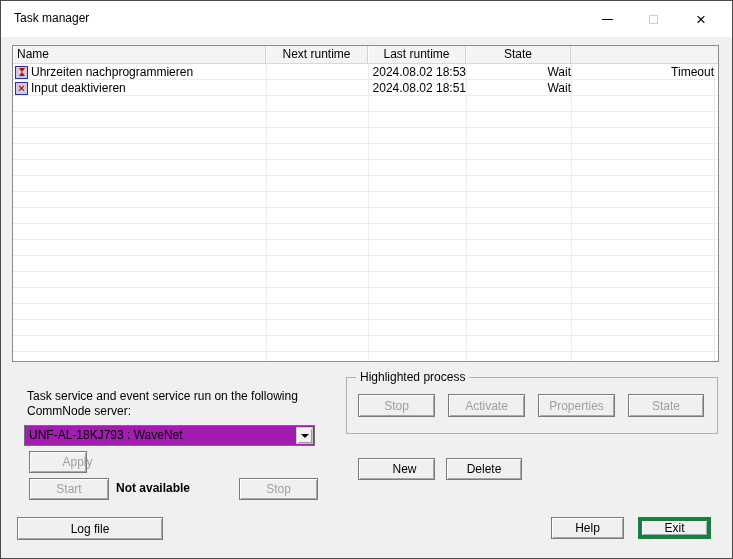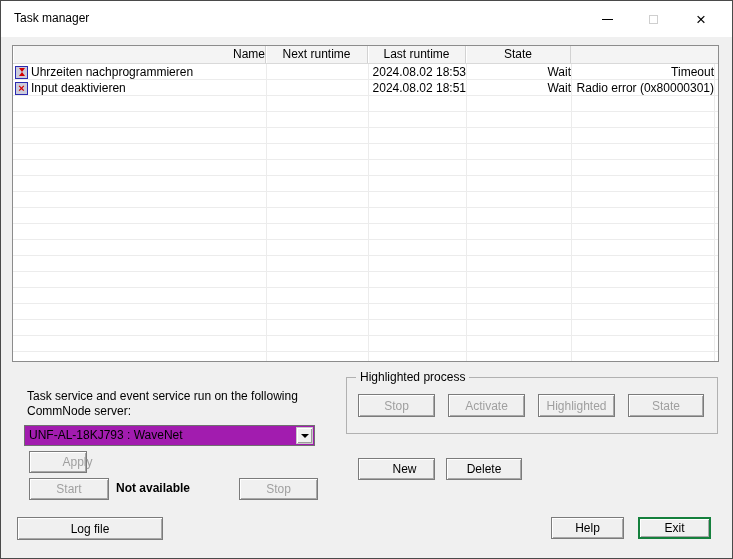--- a/index.html
+++ b/index.html
@@ -15,21 +15,21 @@
   .title-text{position:absolute;left:13px;top:10px;font-size:12px;}
   .cap-btn{position:absolute;top:6px;width:34px;height:24px;display:flex;align-items:center;justify-content:center;background:transparent;}
   .cap-min{right:108px;} .cap-max{right:62px;} .cap-close{right:14px;}
   .min-bar{width:11px;height:0;border-top:1px solid #000;}
   .max-box{width:9px;height:9px;border:1px solid #cfcfcf;}
   .close-glyph{font-size:17px;line-height:17px;color:#000;}
   
   .listview{position:absolute;left:11px;top:44px;width:707px;height:317px;background:#fff;border:1px solid #8c8c8c;}
   .lv-header{display:flex;height:18px;background:#f4f4f4;border-bottom:1px solid #d9d9d9;}
   .hcell{height:100%;border-right:1px solid #d2d2d2;box-shadow:inset 1px 0 0 #ffffff;line-height:17px;text-align:center;overflow:hidden;white-space:nowrap;}
-  .hcell.first{text-align:right;padding-left:4px;}
+  .hcell.first{text-align:left;padding-left:4px;}
   .c0{width:253px;} .c1{width:102px;} .c2{width:98px;} .c3{width:105px;} .c4{width:143px;}
   .lv-body{position:relative;height:297px;
     background-image:repeating-linear-gradient(to bottom,transparent 0,transparent 15px,#ececec 15px,#ececec 16px);}
   .vline{position:absolute;top:0;bottom:0;width:1px;background:#ececec;}
   .lv-row{position:relative;display:flex;height:16px;line-height:16px;}
   .cell{overflow:hidden;white-space:nowrap;}
   .cell.ctr{text-align:right;}
   .name-cell{display:flex;align-items:center;gap:3px;padding-left:2px;}
   .task-icon{flex:0 0 auto;width:13px;height:13px;border:1px solid #2b2bb0;background:#ccccdc;
     display:inline-flex;flex-direction:column;align-items:center;justify-content:center;}
@@ -47,21 +47,21 @@
   .combo-text{position:absolute;left:4px;top:0;line-height:19px;white-space:nowrap;}
   .combo-btn{position:absolute;right:1px;top:1px;bottom:1px;width:17px;background:#f0f0f0;
     box-shadow:inset 1px 1px 0 #ffffff,inset -1px -1px 0 #9a9a9a;border:1px solid #c9c9c9;
     display:flex;align-items:center;justify-content:center;}
   .down-arrow{width:0;height:0;border-left:4px solid transparent;border-right:4px solid transparent;border-top:4px solid #000;}
   
   .btn{position:absolute;background:#f0f0f0;border:1px solid #7b7b7b;
     box-shadow:inset 1px 1px 0 #ffffff,inset -1px -1px 0 #a8a8a8;
     display:flex;align-items:center;justify-content:center;font-size:12px;padding:0;}
   .btn.disabled{color:#9f9f9f;}
-  .btn.default{border:2px solid #15803d;}
+  .btn.default{border:4px solid #15803d;}
   #btn-apply{left:28px;top:450px;width:58px;height:22px;padding-left:39px;}
   #btn-start{left:28px;top:477px;width:80px;height:22px;}
   #btn-stop-service{left:238px;top:477px;width:79px;height:22px;}
   #status-not-available{position:absolute;left:115px;top:480px;font-weight:bold;}
   #btn-hp-stop{left:357px;top:393px;width:77px;height:23px;}
   #btn-hp-activate{left:447px;top:393px;width:77px;height:23px;}
   #btn-hp-properties{left:537px;top:393px;width:77px;height:23px;}
   #btn-hp-state{left:627px;top:393px;width:76px;height:23px;}
   #btn-new{left:357px;top:457px;width:77px;height:22px;padding-left:16px;}
   #btn-delete{left:445px;top:457px;width:76px;height:22px;}
@@ -118,21 +118,20 @@
       <div class="lv-row">
         <div class="cell c0 name-cell">
           <span class="task-icon">
             <span class="x-glyph">×</span>
           </span>
           <span>Input deaktivieren</span>
         </div>
         <div class="cell ctr c1"></div>
         <div class="cell ctr c2">2024.08.02 18:51</div>
         <div class="cell ctr c3">Wait</div>
-        <div class="cell ctr c4">Radio error (0x80000301)</div>
       </div>
     </div>
   </div>
 
   <div class="desc">
     <span>Task service and event service run on the following</span><br>
     <span>CommNode server:</span>
   </div>
 
   <div class="combobox">
@@ -145,21 +144,21 @@
   <button class="btn disabled" id="btn-apply" aria-disabled="true">Apply</button>
   <button class="btn disabled" id="btn-start" aria-disabled="true">Start</button>
   <span id="status-not-available">Not available</span>
   <button class="btn disabled" id="btn-stop-service" aria-disabled="true">Stop</button>
 
   <div class="groupbox" id="group-highlighted">
     <span class="legend">Highlighted process</span>
   </div>
   <button class="btn disabled" id="btn-hp-stop" aria-disabled="true">Stop</button>
   <button class="btn disabled" id="btn-hp-activate" aria-disabled="true">Activate</button>
-  <button class="btn disabled" id="btn-hp-properties" aria-disabled="true">Highlighted</button>
+  <button class="btn disabled" id="btn-hp-properties" aria-disabled="true">Properties</button>
   <button class="btn disabled" id="btn-hp-state" aria-disabled="true">State</button>
 
   <button class="btn" id="btn-new">New</button>
   <button class="btn" id="btn-delete">Delete</button>
 
   <button class="btn" id="btn-logfile">Log file</button>
   <button class="btn" id="btn-help">Help</button>
   <button class="btn default" id="btn-exit">Exit</button>
 
 </div>

